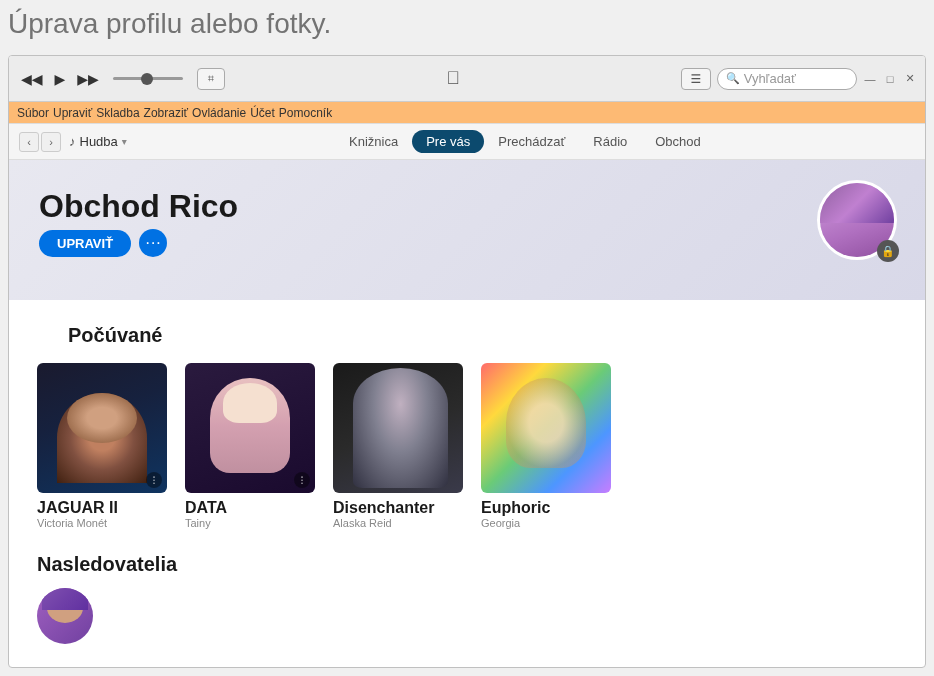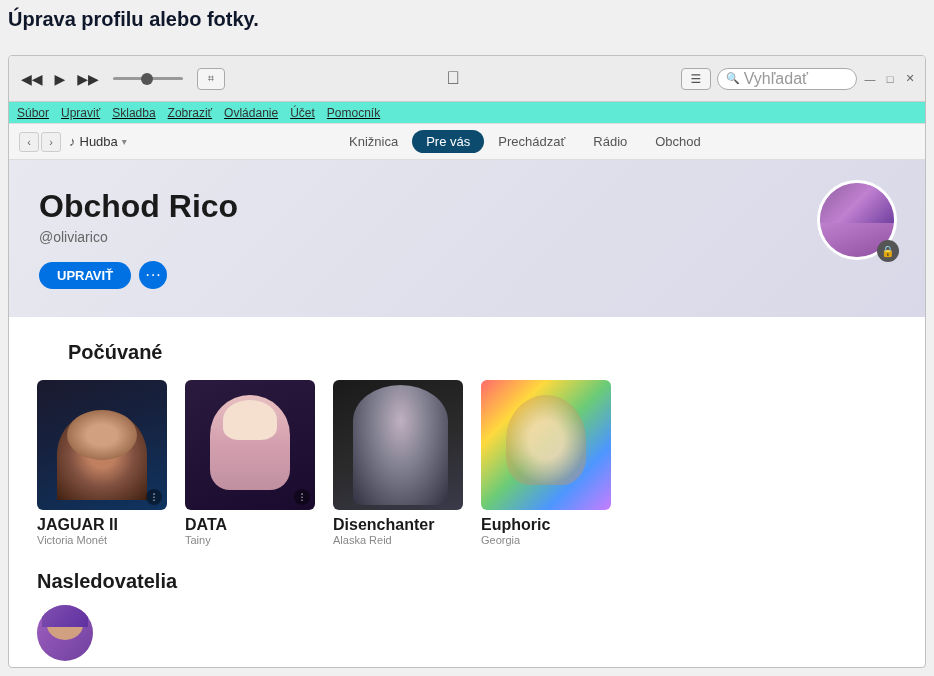--- a/index.html
+++ b/index.html
@@ -10,23 +10,23 @@
       background: #f0f0f0;
       overflow: hidden;
       position: relative;
     }
 
     
     .tooltip-banner {
       position: absolute;
       top: 8px;
       left: 8px;
-      font-size: 20px;
-      font-weight: 700;
-      color: #0f172a;
+      font-size: 28px;
+      font-weight: 400;
+      color: #737373;
       z-index: 100;
     }
 
     
     .window {
       position: absolute;
       top: 55px;
       left: 8px;
       right: 8px;
       bottom: 8px;
@@ -142,28 +142,27 @@
       border: none;
       background: none;
       cursor: pointer;
       font-size: 11px;
       color: #666;
     }
 
     
     .menubar {
       height: 22px;
-      background: #5eead4;
+      background: #fdba74;
       border-bottom: 1px solid #ddd;
       display: flex;
       align-items: center;
       padding: 0 8px;
-      gap: 12px;
+      gap: 4px;
       flex-shrink: 0;
-      text-decoration: underline;
     }
 
     .menu-item {
       font-size: 12px;
       color: #333;
       cursor: pointer;
     }
 
     
     .navbar {
@@ -580,21 +579,21 @@
     <div class="apple-logo">
       <span></span>
     </div>
 
     <div class="window-controls-right">
       <div class="list-btn">
         <span style="font-size:12px;color:#555;">☰</span>
       </div>
       <div class="search-box">
         <span style="font-size:11px;color:#999;">🔍</span>
-        <span style="font-size:16px;color:#999;">Vyhľadať</span>
+        <span style="font-size:13px;color:#999;">Vyhľadať</span>
       </div>
       <button class="win-btn">—</button>
       <button class="win-btn">□</button>
       <button class="win-btn">✕</button>
     </div>
   </div>
 
   <div class="menubar">
     <span class="menu-item">Súbor</span>
     <span class="menu-item">Upraviť</span>
@@ -628,21 +627,20 @@
       <div class="nav-tab">Rádio</div>
       <div class="nav-tab">Obchod</div>
     </div>
   </div>
 
   <div class="main-content">
 
     <div class="profile-header">
       <div class="profile-info">
         <div class="profile-name">Obchod Rico</div>
-        <div class="profile-handle">@oliviarico</div>
         <div class="profile-actions">
           <button class="edit-btn">UPRAVIŤ</button>
           <button class="more-btn">···</button>
         </div>
       </div>
 
       <div class="profile-avatar-container">
         <div class="profile-avatar">
           <div class="avatar-face">
             <div class="avatar-hair"></div>

